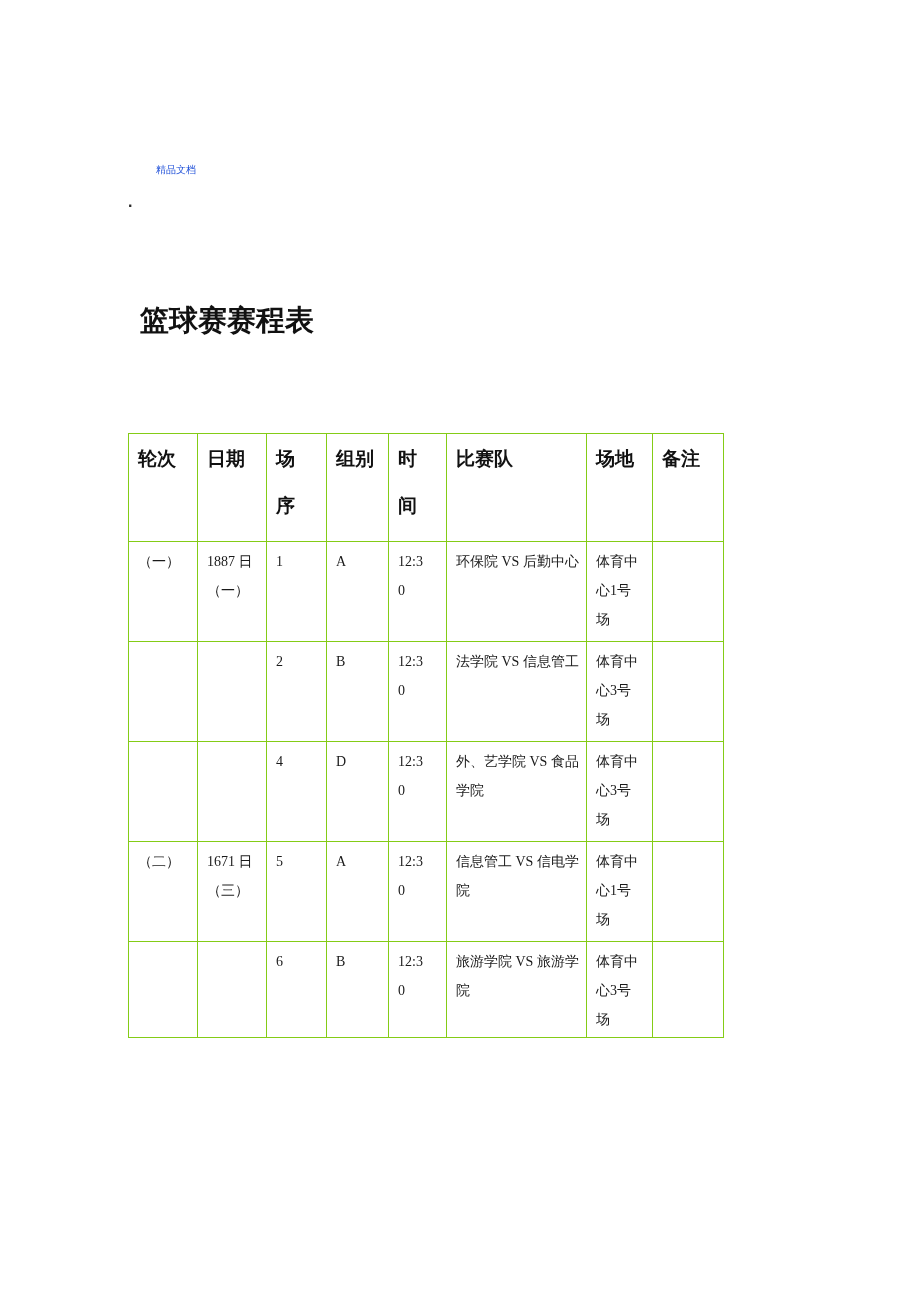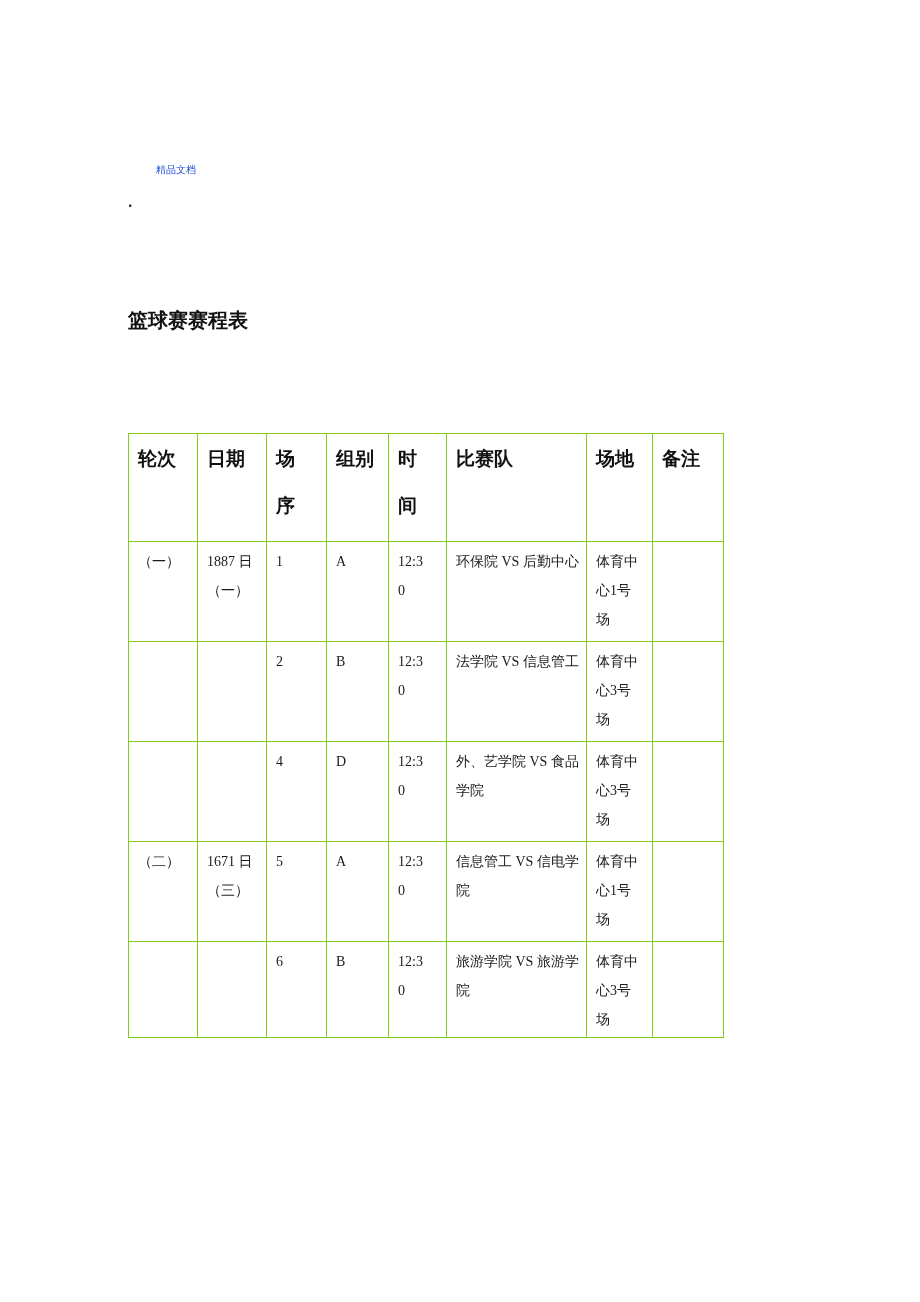--- a/index.html
+++ b/index.html
@@ -17,22 +17,22 @@
     font-family:"Liberation Sans","DejaVu Sans",sans-serif;
     color:#1d4ed8;
     margin-left:28px;
   }
   .lone-dot{
     position:absolute;left:128px;top:193px;
     font-size:16px;font-weight:bold;color:#2b2b2b;
     font-family:"Liberation Sans","DejaVu Sans",sans-serif;
   }
   .doc-title{
-    position:absolute;left:128px;top:302px;
-    font-size:20px;font-weight:bold;line-height:36px;
+    position:absolute;left:140px;top:302px;
+    font-size:29px;font-weight:bold;line-height:36px;
     color:#111111;
     letter-spacing:0px;
   }
   table.schedule{
     position:absolute;left:128px;top:433px;
     width:595px;
     border-collapse:collapse;
     table-layout:fixed;
   }
   table.schedule th,

